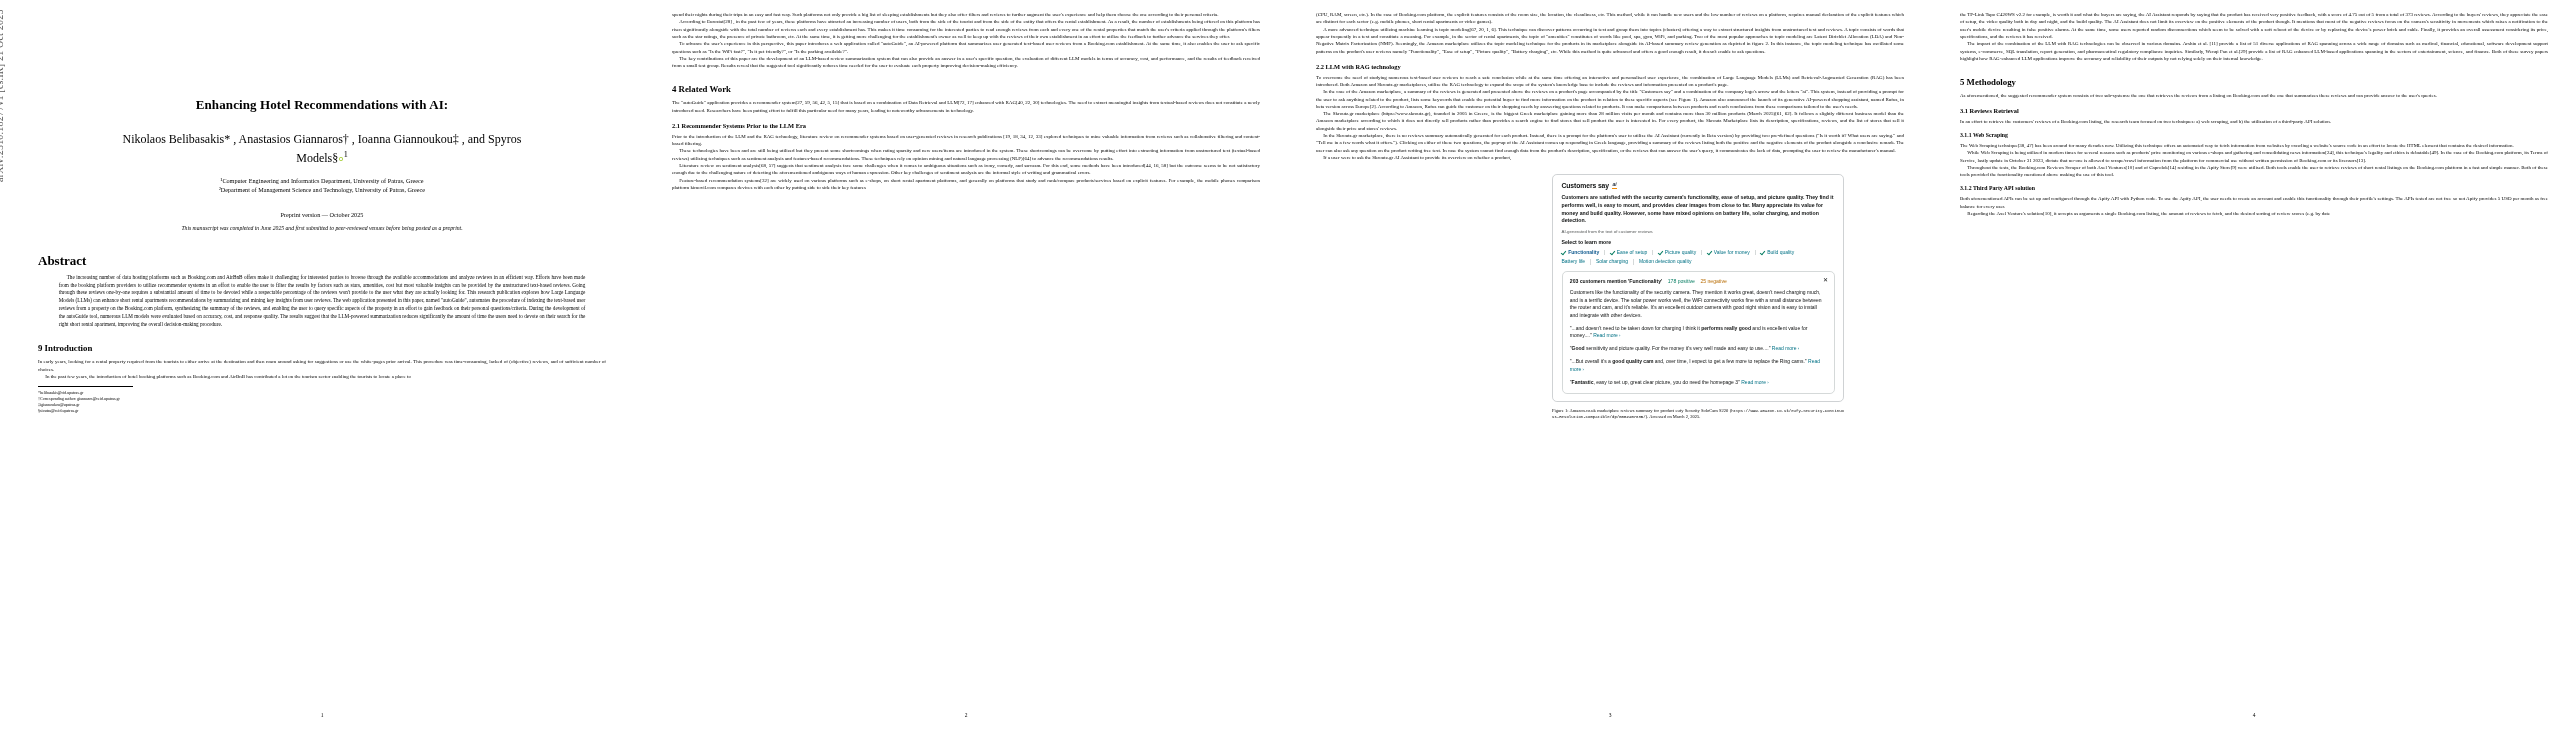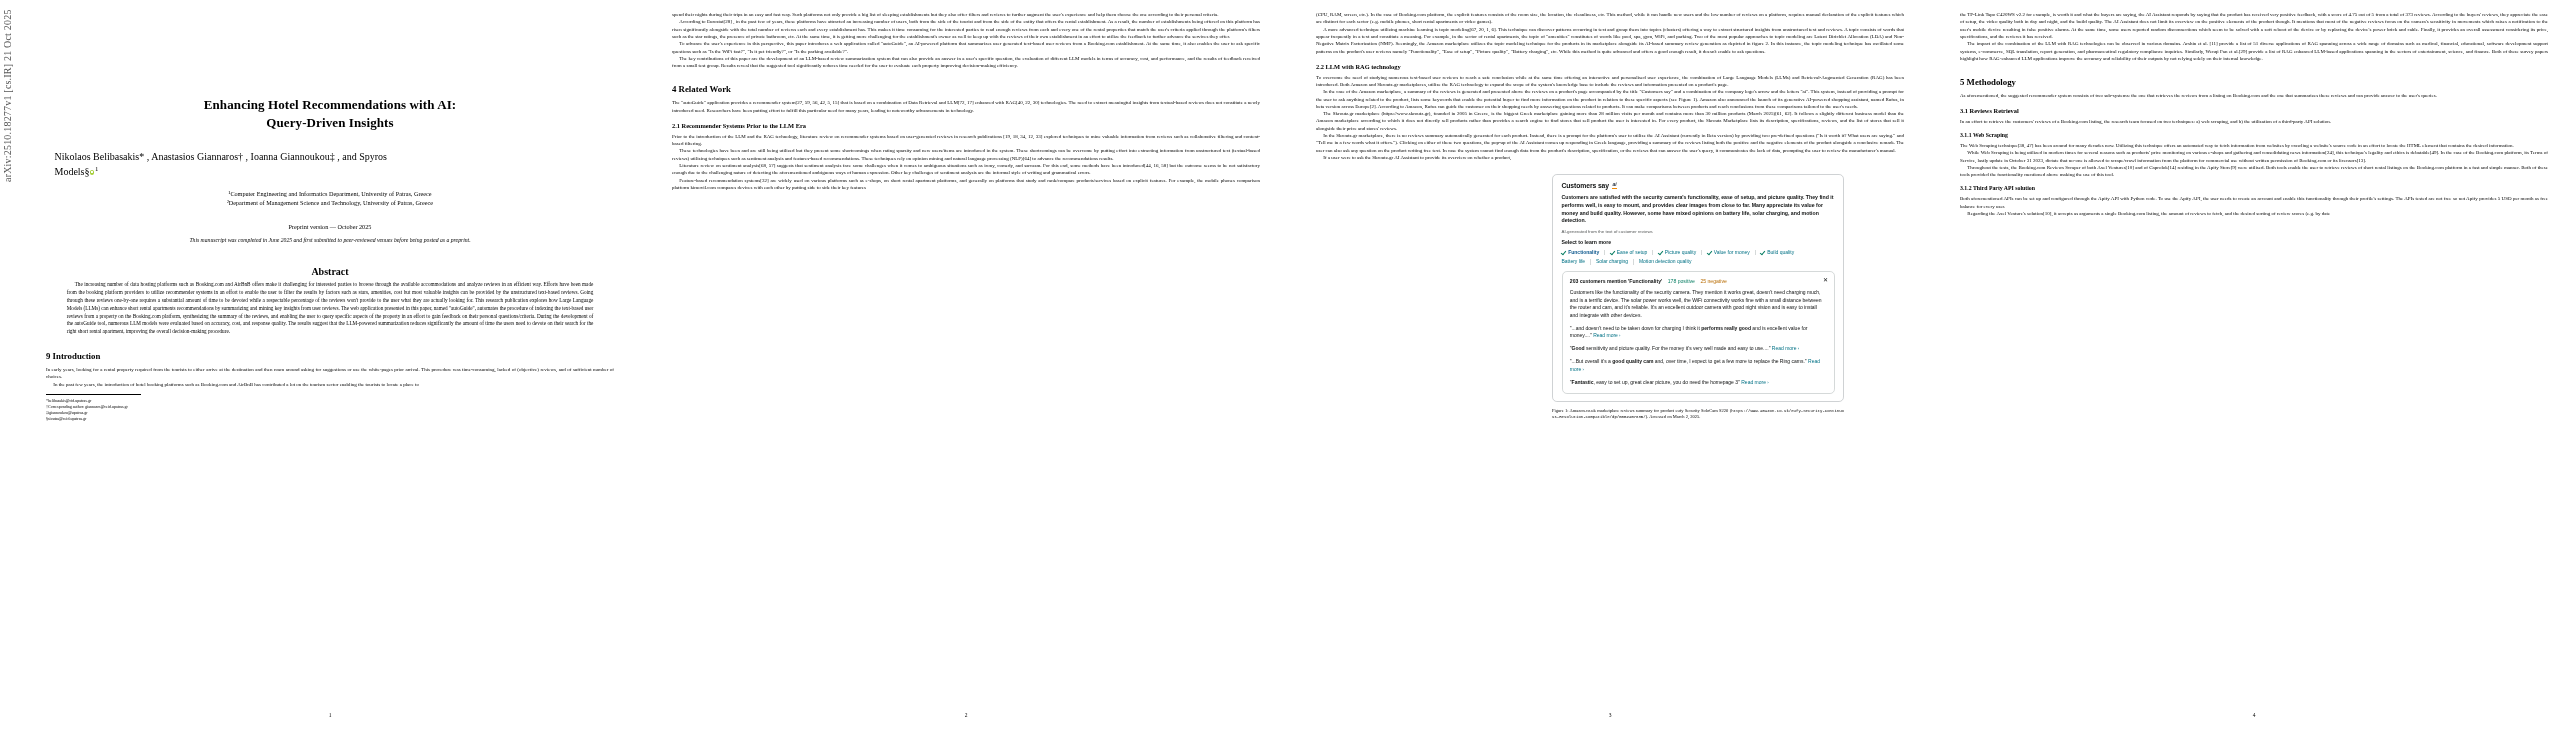--- a/index.html
+++ b/index.html
@@ -2,21 +2,21 @@
 <html style="font-size:9.7px"><head>
 <meta charset="utf-8">
 <title>Enhancing Hotel Recommendations with AI</title>
 <style>
   html,body{margin:0;padding:0;background:#ffffff;}
   body{width:2576px;height:729px;overflow:hidden;font-family:"Liberation Serif",serif;color:#000;}
   .sheet{position:relative;width:2576px;height:729px;background:#fff;}
 
   
   .page{position:absolute;top:0;height:729px;background:#fff;box-sizing:border-box;}
-  .page.p1{left:8px;width:644px;padding:24px 38px 0 38px;}
+  .page.p1{left:0;width:644px;padding:24px 38px 0 38px;}
   .page.p2{left:644px;width:644px;padding:11px 28px 0 28px;}
   .page.p3{left:1288px;width:644px;padding:11px 28px 0 28px;}
   .page.p4{left:1932px;width:644px;padding:11px 28px 0 28px;}
 
   
   .arxiv-stamp{
     position:absolute;left:-6px;top:182px;
     width:340px;
     transform:rotate(-90deg);
     transform-origin:left top;
@@ -26,35 +26,35 @@
   }
   .arxiv-stamp span{display:inline-block;}
 
   
   .title{
     text-align:center;font-family:"Liberation Serif",serif;
     font-weight:700;font-size:13px;line-height:1.42;
     margin:72px 24px 0 24px;letter-spacing:0.1px;
   }
   .authors{
-    text-align:left;font-size:10px;line-height:1.55;margin:16px 8.5px 0 8.5px;
+    text-align:center;font-size:12px;line-height:1.55;margin:16px 8.5px 0 8.5px;
   }
   .orcid{
     display:inline-block;width:4.3px;height:4.3px;border-radius:50%;
     background:#a6ce39;vertical-align:1.2px;margin:0 0.6px;
     position:relative;
   }
   .orcid::after{content:"";position:absolute;left:1.2px;top:1px;width:1.8px;height:2.2px;
      border:0.5px solid #fff;border-left:none;border-radius:0 1.8px 1.8px 0;box-sizing:border-box;}
   sup{font-size:.68em;}
   .affil{text-align:center;font-size:6.2px;line-height:1.5;margin:8.5px 6px 0 6px;}
   .preprint{text-align:center;font-size:6.2px;margin:16px 0 0 0;}
   .manuscript-note{text-align:center;font-style:italic;font-size:5.7px;line-height:1.5;margin:6px 27px 0 27px;}
 
-  .abs-head{text-align:center;font-weight:700;font-size:10px;margin:20.7px 0 4.9px 0;}
+  .abs-head{font-weight:700;font-size:13px;margin:20.7px 0 4.9px 0;}
   .abs{font-size:5.2px;line-height:1.5;text-align:justify;margin:0 20.7px;hyphens:auto;}
   .abs p{margin:0;text-indent:8px;}
 
   h2.sec{font-weight:700;font-size:8.8px;margin:14.6px 0 4.3px 0;line-height:1.25;}
   h3.sub{font-weight:700;font-size:6.4px;margin:8px 0 2.4px 0;line-height:1.3;}
   h4.subsub{font-weight:700;font-size:5.8px;margin:6.7px 0 2.4px 0;line-height:1.3;}
 
   .body p{font-size:5px;line-height:1.465;text-align:justify;margin:0;text-indent:7.3px;hyphens:auto;}
   .body p.noind{text-indent:0;}
   .body{ }
@@ -110,21 +110,20 @@
 <div class="sheet">
 
   <div class="page p1">
 
     <div class="arxiv-stamp">
       <span>arXiv:2510.18277v1  [cs.IR]  21 Oct 2025</span>
     </div>
 
     <div class="title">
       <div>Enhancing Hotel Recommendations with AI:</div>
-      <div>Query-Driven Insights</div>
     </div>
 
     <div class="authors">
       <div>
         <span>Nikolaos Belibasakis* ,  Anastasios Giannaros† ,  Ioanna Giannoukou‡ ,  and Spyros</span>
       </div>
       <div>
         <span>Models§</span><span class="orcid"></span><sup>1</sup>
       </div>
     </div>

